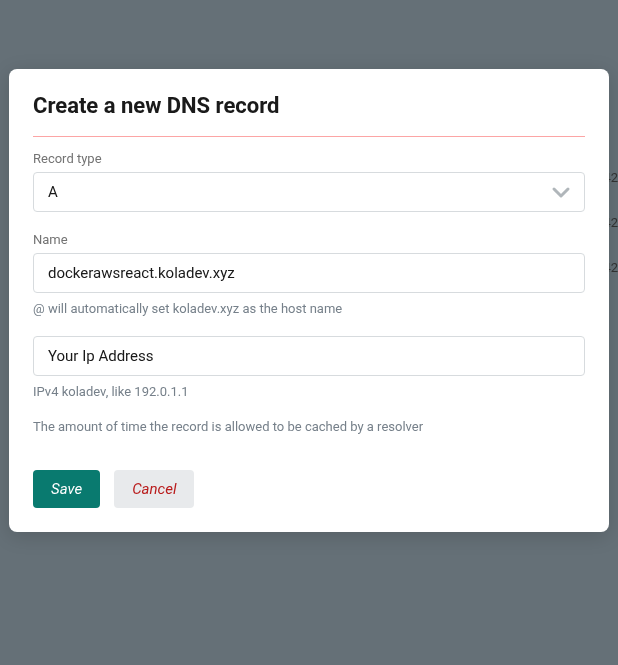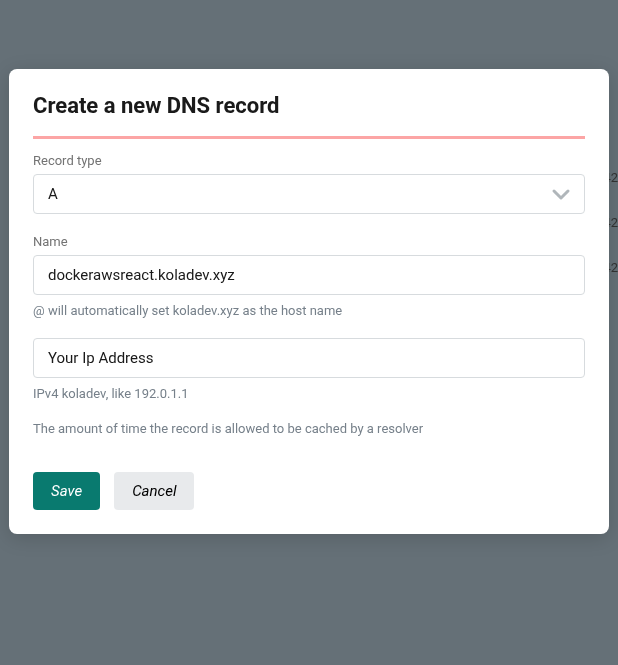--- a/index.html
+++ b/index.html
@@ -29,21 +29,21 @@
       background: #fff;
       border-radius: 8px;
       padding: 24px;
       box-shadow: 0 4px 20px rgba(0,0,0,0.15);
     }
     .modal-title {
       font-size: 22px;
       font-weight: 700;
       color: #1a1a1a;
       padding-bottom: 18px;
-      border-bottom: 3px solid #fca5a5;
+      border-bottom: 1px solid #fca5a5;
       margin-bottom: 14px;
     }
     .field-label {
       font-size: 13px;
       color: #737373;
       margin-bottom: 6px;
       display: block;
     }
     .select-wrap {
       position: relative;
@@ -121,21 +121,21 @@
       cursor: pointer;
       font-family: inherit;
       font-style: italic;
     }
     .btn-primary {
       background: #097a6f;
       color: #fff;
     }
     .btn-secondary {
       background: #e8eaec;
-      color: #000000;
+      color: #b91c1c;
     }
   </style>
 </head>
 <body>
 
 <span class="bgtxt" style="top:170px">42</span>
 <span class="bgtxt" style="top:215px">42</span>
 <span class="bgtxt" style="top:260px">42</span>
 
 <div class="modal">

